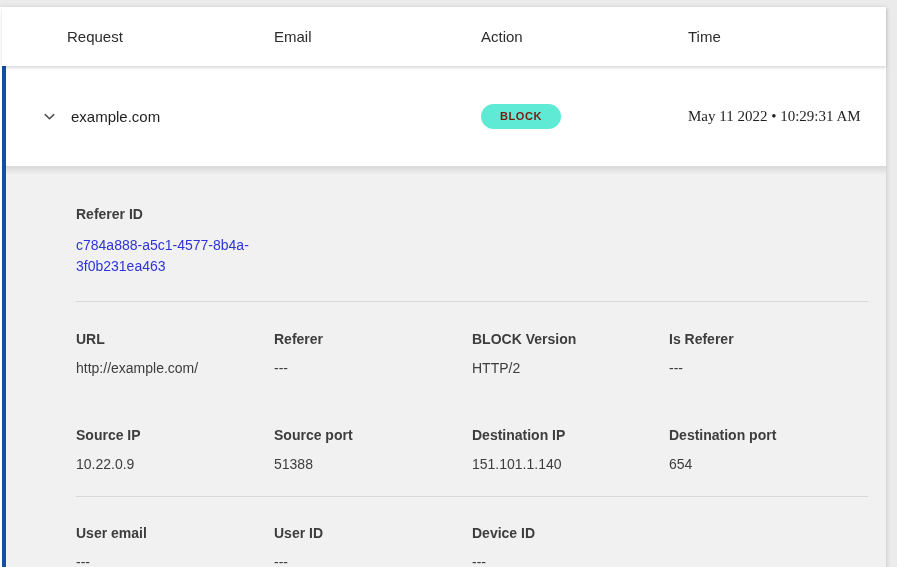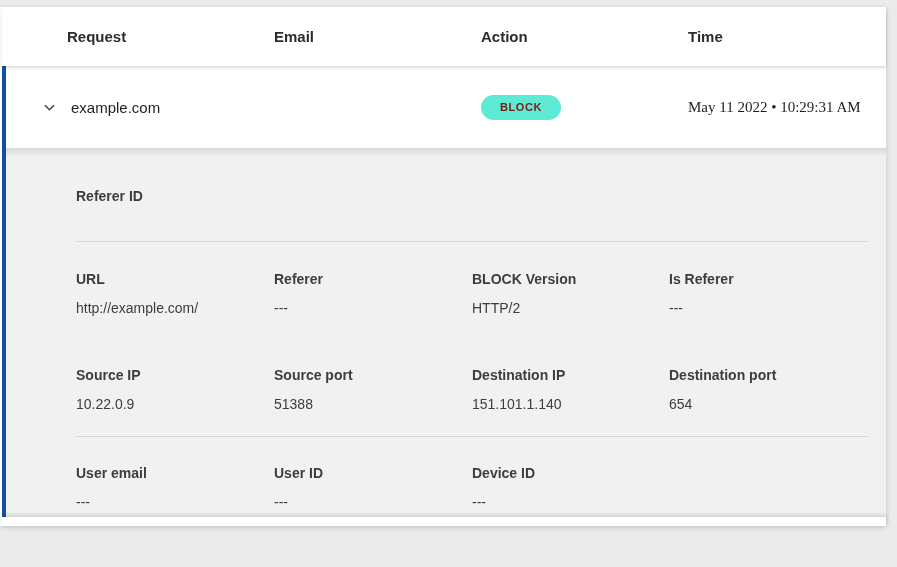--- a/index.html
+++ b/index.html
@@ -23,29 +23,29 @@
     padding-left: 65px;
     height: 59px;
     align-items: center;
     background: #fff;
     position: relative;
     z-index: 3;
     box-shadow: 0 2px 3px rgba(0,0,0,0.14);
   }
   .col-head {
     font-size: 15px;
-    font-weight: 700;
+    font-weight: 400;
     color: #2c2c2c;
   }
   
   .log-row {
     display: grid;
     grid-template-columns: 232px 207px 207px 1fr;
     align-items: center;
-    height: 82px;
+    height: 100px;
     background: #fff;
     border-left: 4px solid #1450a0;
     padding-left: 36px;
     padding-right: 20px;
     position: relative;
     z-index: 2;
   }
   .request-cell { display: flex; align-items: center; }
   .chevron {
     width: 15px; height: 15px;
@@ -159,20 +159,21 @@
       <span class="badge">BLOCK</span>
     </div>
     <div class="time-cell">May 11 2022 • 10:29:31 AM</div>
   </div>
 
   <div class="panel">
 
     <div class="section-policy field-grid">
       <div>
         <div class="field-label">Referer ID</div>
+        <div class="field-value link">c784a888-a5c1-4577-8b4a-3f0b231ea463</div>
       </div>
     </div>
 
     <hr class="divider">
 
     <div class="section-request field-grid">
       <div>
         <div class="field-label">URL</div>
         <div class="field-value">http://example.com/</div>
       </div>

